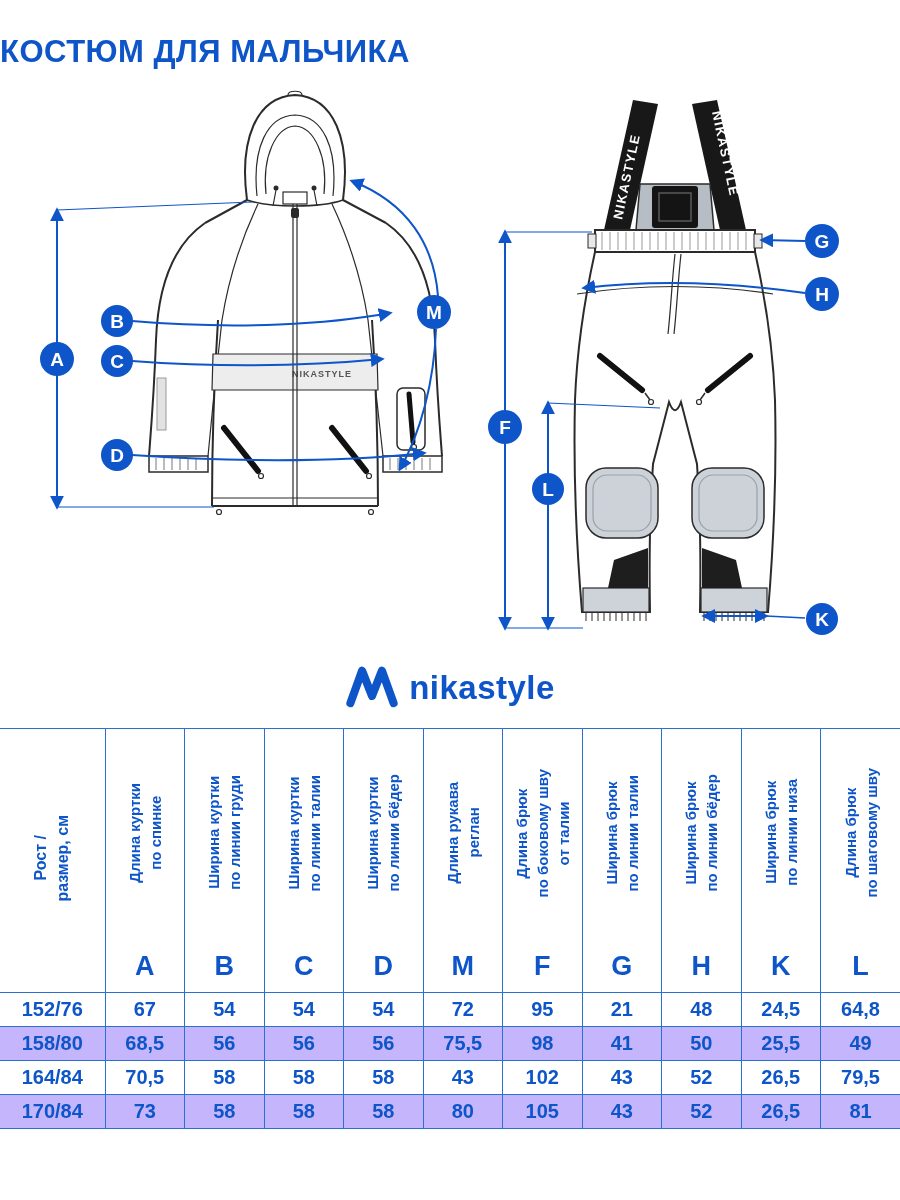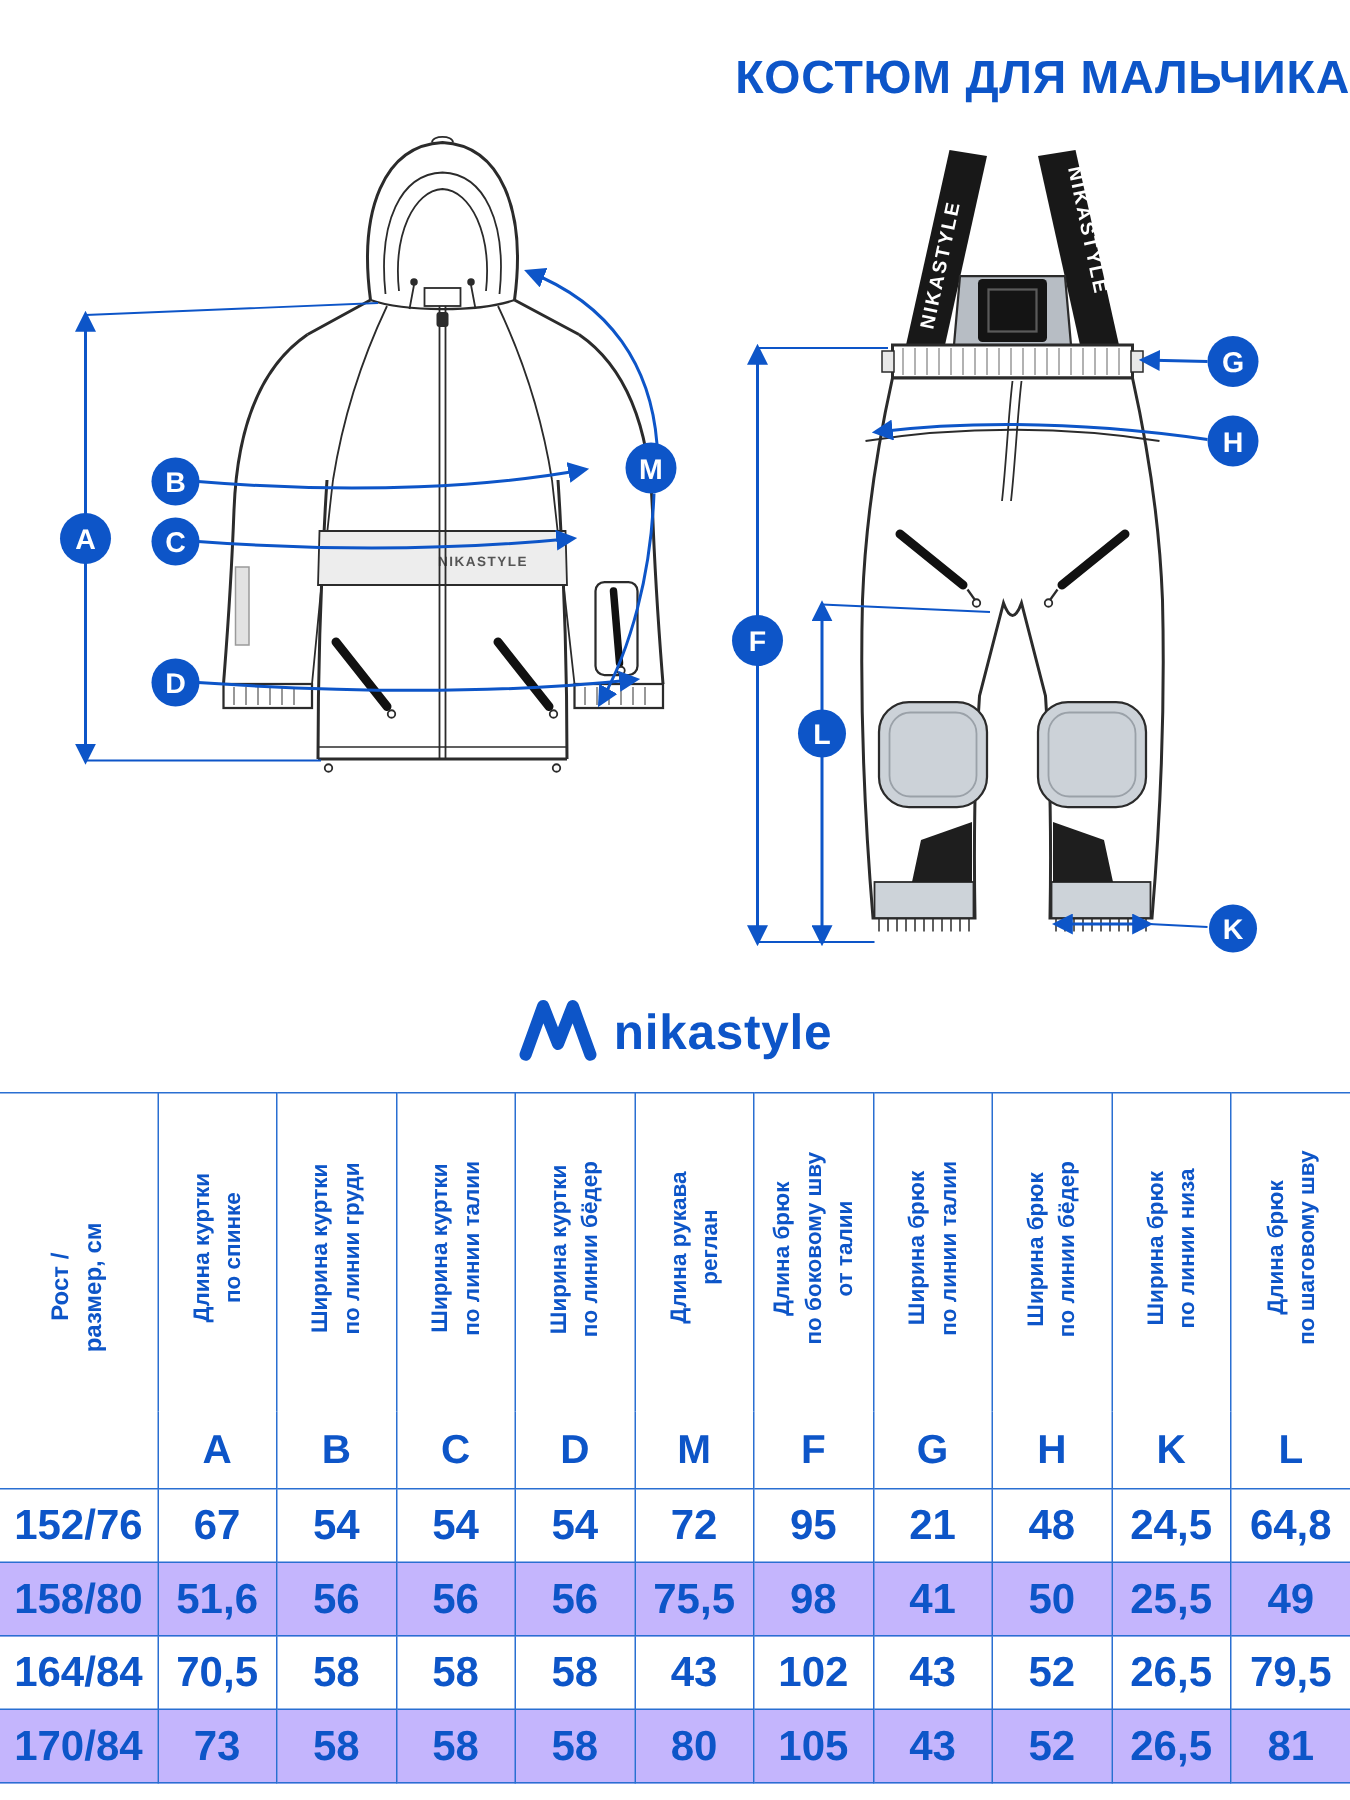--- a/index.html
+++ b/index.html
@@ -1,38 +1,38 @@
 <!DOCTYPE html>
 <html><head>
 <meta charset="utf-8">
 <style>
   * { box-sizing: border-box; margin: 0; padding: 0; }
   html, body { width: 900px; height: 1200px; background: #ffffff; font-family: "Liberation Sans", sans-serif; }
   .page { position: relative; width: 900px; height: 1200px; overflow: hidden; background: #fff; }
 
-  .title { position: absolute; top: 34px; left: 0; width: 900px; text-align: right;
+  .title { position: absolute; top: 34px; left: 0; width: 900px; text-align: left;
            font-size: 31px; font-weight: bold; color: #0d55c8; letter-spacing: 0.5px; }
 
   .diagram-svg { position: absolute; top: 82px; left: 0; }
 
   .logo { position: absolute; top: 660px; left: 0; width: 900px; height: 56px;
           display: flex; justify-content: center; align-items: center; gap: 10px; }
   .logo-text { font-size: 33px; font-weight: bold; color: #0d55c8; letter-spacing: 0.5px; }
 
   .table-wrap { position: absolute; top: 728px; left: 0; width: 900px; }
   table { width: 900px; border-collapse: collapse; table-layout: fixed; }
   th, td { border: 1px solid #2a6fd2; text-align: center; vertical-align: middle; color: #0d55c8; }
   th:first-child, td:first-child { border-left: none; }
   th:last-child, td:last-child { border-right: none; }
   .label-head { height: 212px; border-bottom: none; background: #fff; }
   .letter-head { height: 52px; border-top: none; font-size: 27px; font-weight: bold; background: #fff; }
   .vtext { display: inline-block; writing-mode: vertical-rl; transform: rotate(180deg);
            white-space: pre-line; font-size: 15px; font-weight: bold; line-height: 1.4; color: #0d55c8; }
   .size-head .vtext { font-size: 16px; }
-  tbody td { height: 49px; font-size: 28px; font-weight: bold; background: transparent; }
+  tbody td { height: 34px; font-size: 20px; font-weight: bold; background: transparent; }
   tbody tr.alt { background: #c4b5fd; }
 </style>
 </head>
 <body>
 
 <div class="page">
 
   <div class="title">КОСТЮМ ДЛЯ МАЛЬЧИКА</div>
 
   <svg class="diagram-svg" width="900" height="570" viewBox="0 0 900 570">
@@ -270,21 +270,21 @@
             <td class="val-cell">54</td>
             <td class="val-cell">72</td>
             <td class="val-cell">95</td>
             <td class="val-cell">21</td>
             <td class="val-cell">48</td>
             <td class="val-cell">24,5</td>
             <td class="val-cell">64,8</td>
           </tr>
           <tr class="alt">
             <td class="size-cell">158/80</td>
-            <td class="val-cell">51,6</td>
+            <td class="val-cell">68,5</td>
             <td class="val-cell">56</td>
             <td class="val-cell">56</td>
             <td class="val-cell">56</td>
             <td class="val-cell">75,5</td>
             <td class="val-cell">98</td>
             <td class="val-cell">41</td>
             <td class="val-cell">50</td>
             <td class="val-cell">25,5</td>
             <td class="val-cell">49</td>
           </tr>

